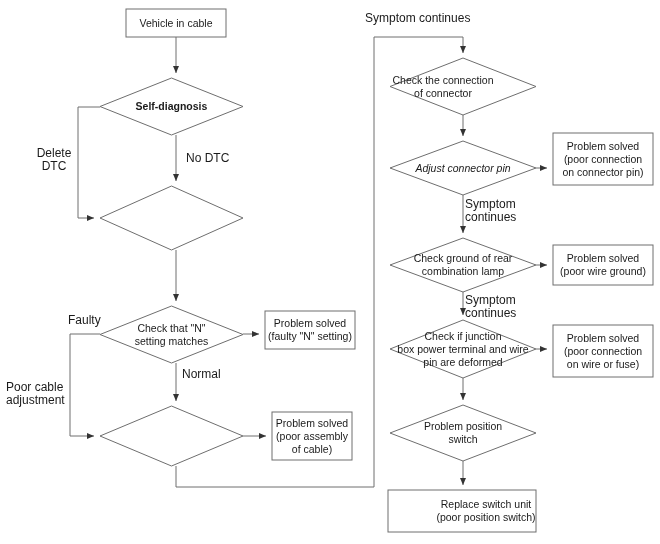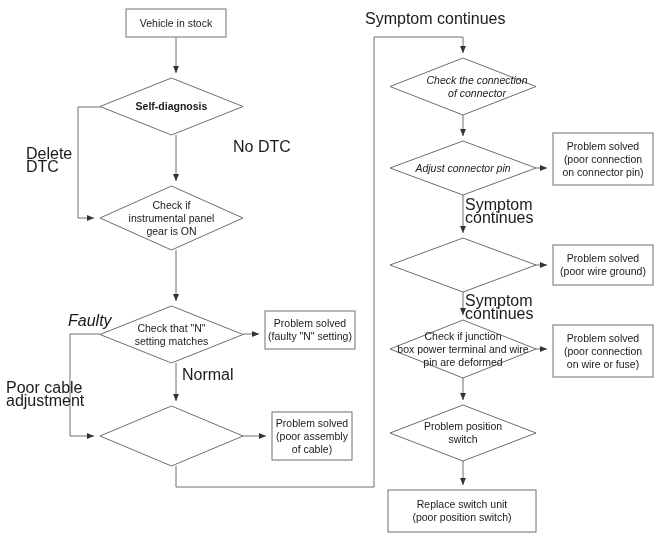--- a/index.html
+++ b/index.html
@@ -30,27 +30,27 @@
     text-align: center;
     color: #1a1a1a;
     font-size: 10.5px;
     line-height: 13px;
     white-space: pre-line;
     pointer-events: none;
   }
   .edge-label {
     position: absolute;
     color: #1a1a1a;
-    font-size: 16px;
+    font-size: 12px;
     line-height: 13px;
     white-space: pre-line;
     text-align: left;
   }
   .edge-label.center {
-    text-align: left;
+    text-align: center;
   }
 </style>
 </head>
 <body>
 
 <div id="canvas">
 
   <svg class="layer" viewBox="0 0 660 544" xmlns="http://www.w3.org/2000/svg">
     <defs>
       <marker id="arrow" markerWidth="8" markerHeight="8" refX="7" refY="3" orient="auto" markerUnits="userSpaceOnUse">
@@ -111,55 +111,54 @@
       <polygon points="171.5,306 243,334.5 171.5,363 100,334.5"></polygon>
       <polygon points="171.5,406 243,436 171.5,466 100,436"></polygon>
       <polygon points="463,58 536,86.5 463,115 390,86.5"></polygon>
       <polygon points="463,141 536,168 463,195 390,168"></polygon>
       <polygon points="463,238 536,265 463,292 390,265"></polygon>
       <polygon points="463,320 536,349 463,378 390,349"></polygon>
       <polygon points="463,405 536,433 463,461 390,433"></polygon>
     </g>
   </svg>
 
-  <div class="shape-text" style="left:126px; top:9px;   width:100px; height:28px;">Vehicle in stock</div>
+  <div class="shape-text" style="left:126px; top:9px;   width:100px; height:28px;">Vehicle in cable</div>
   <div class="shape-text" style="left:100px; top:78px;  width:143px; height:57px;font-weight:bold;">Self-diagnosis</div>
-  <div class="shape-text" style="left:100px; top:186px; width:143px; height:64px;">Check if
-instrumental panel
-gear is ON</div>
   <div class="shape-text" style="left:100px; top:306px; width:143px; height:57px;">Check that "N"
 setting matches</div>
   <div class="shape-text" style="left:263px; top:311px; width:94px;  height:38px;">Problem solved
 (faulty "N" setting)</div>
   <div class="shape-text" style="left:270px; top:412px; width:84px;  height:48px;">Problem solved
 (poor assembly
 of cable)</div>
-  <div class="shape-text" style="left:404px; top:58px;  width:146px; height:57px;font-style:italic;">Check the connection
+  <div class="shape-text" style="left:370px; top:58px;  width:146px; height:57px;">Check the connection
 of connector</div>
   <div class="shape-text" style="left:390px; top:141px; width:146px; height:54px;font-style:italic;">Adjust connector pin</div>
+  <div class="shape-text" style="left:390px; top:238px; width:146px; height:54px;">Check ground of rear
+combination lamp</div>
   <div class="shape-text" style="left:382px; top:320px; width:162px; height:58px;">Check if junction
 box power terminal and wire
 pin are deformed</div>
   <div class="shape-text" style="left:390px; top:405px; width:146px; height:56px;">Problem position
 switch</div>
   <div class="shape-text" style="left:551px; top:133px; width:104px; height:52px;">Problem solved
 (poor connection
 on connector pin)</div>
   <div class="shape-text" style="left:551px; top:245px; width:104px; height:40px;">Problem solved
 (poor wire ground)</div>
   <div class="shape-text" style="left:551px; top:325px; width:104px; height:52px;">Problem solved
 (poor connection
 on wire or fuse)</div>
-  <div class="shape-text" style="left:388px; top:490px; width:148px; height:42px;">Replace switch unit
+  <div class="shape-text" style="left:412px; top:490px; width:148px; height:42px;">Replace switch unit
 (poor position switch)</div>
 
   <div class="edge-label center" style="left:26px;  top:147px; width:56px;">Delete
 DTC</div>
-  <div class="edge-label" style="left:186px; top:140px;margin-left:47px;">No DTC</div>
-  <div class="edge-label" style="left:68px;  top:314px;font-style:italic;">Faulty</div>
+  <div class="edge-label" style="left:186px; top:152px;">No DTC</div>
+  <div class="edge-label" style="left:68px;  top:314px;">Faulty</div>
   <div class="edge-label" style="left:182px; top:368px;">Normal</div>
   <div class="edge-label" style="left:6px;   top:381px;">Poor cable
 adjustment</div>
   <div class="edge-label" style="left:365px; top:12px;">Symptom continues</div>
   <div class="edge-label" style="left:465px; top:198px;">Symptom
 continues</div>
   <div class="edge-label" style="left:465px; top:294px;">Symptom
 continues</div>
 
 </div>

